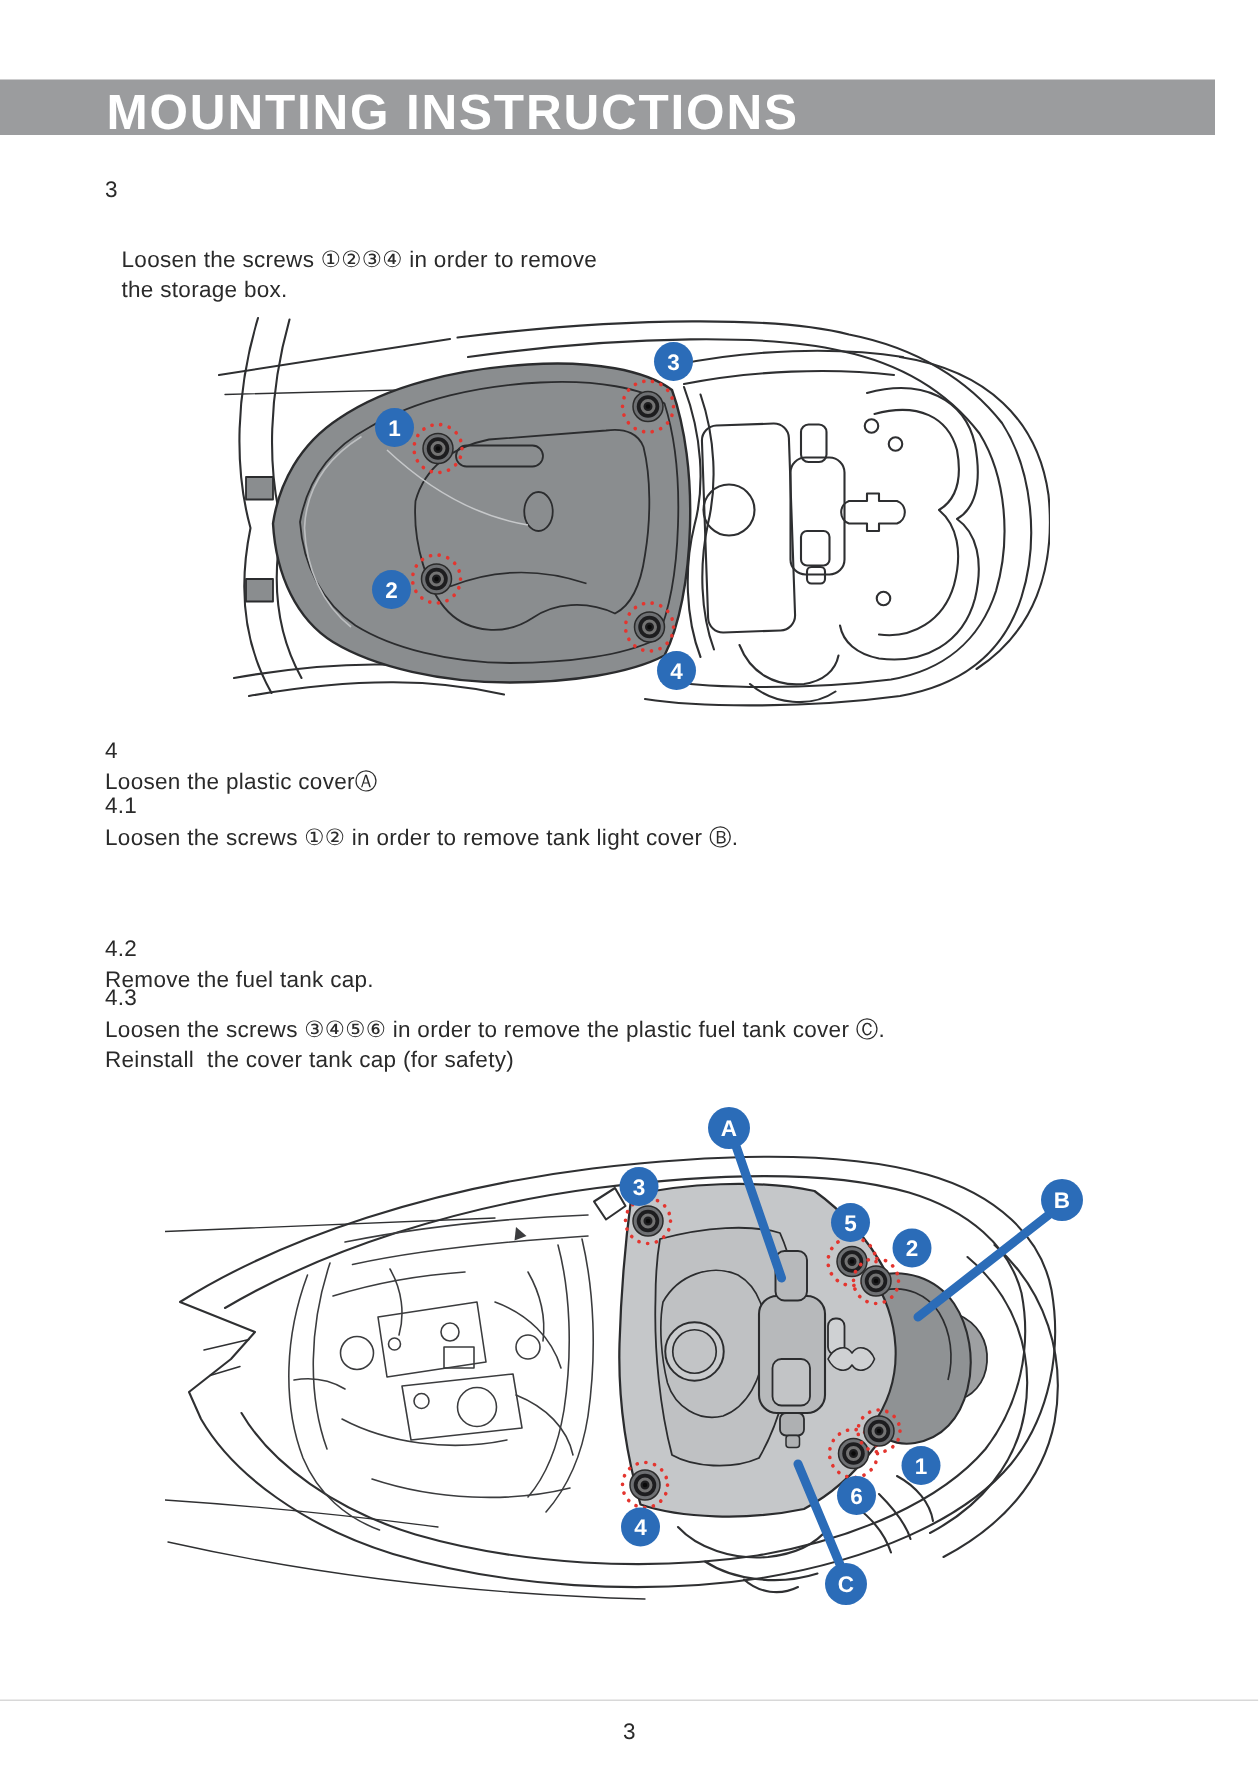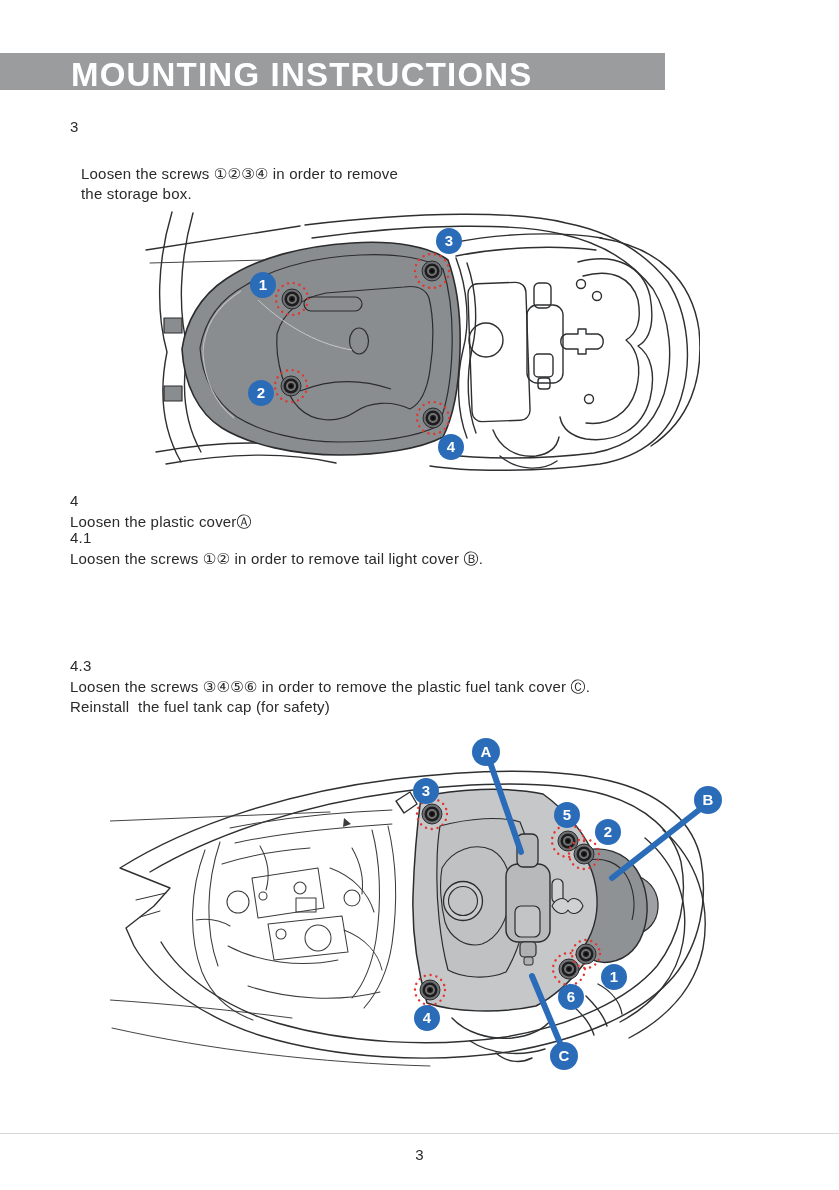--- a/index.html
+++ b/index.html
@@ -1,18 +1,18 @@
 <!DOCTYPE html>
 <html><head>
 <meta charset="utf-8">
 <style>
   html,body{margin:0;padding:0;background:#ffffff;}
   .page{position:relative;width:839px;height:1190px;background:#ffffff;overflow:hidden;
         font-family:"Liberation Sans","DejaVu Sans",sans-serif;color:#232323;}
-  .header-bar{position:absolute;left:0;top:53px;width:665px;height:37px;background:#9b9c9e;}
+  .header-bar{position:absolute;left:0;top:53px;width:810px;height:37px;background:#9b9c9e;}
   .page-title{position:absolute;left:71px;top:0px;margin:0;font-size:33px;font-weight:bold;
               letter-spacing:1.2px;color:#ffffff;line-height:44px;white-space:nowrap;}
   .step{position:absolute;left:70px;font-size:15px;letter-spacing:0.2px;color:#2a2a2a;}
   .tline{line-height:20.5px;white-space:pre;}
   .gap-lines{margin-top:26px;margin-left:11px;}
   svg.diagram{position:absolute;}
   .footer-line{position:absolute;left:0;top:1133px;width:839px;height:1px;background:#d8d8d8;}
   .page-number{position:absolute;left:0;top:1146px;width:839px;text-align:center;font-size:15px;color:#2a2a2a;}
 </style>
 </head>
@@ -127,30 +127,36 @@
   <div class="step" style="top:491px">
     <div class="tline">4</div>
     <div>
         <div class="tline">Loosen the plastic coverⒶ</div>
       </div>
   </div>
 
   <div class="step" style="top:528px">
     <div class="tline">4.1</div>
     <div>
-        <div class="tline">Loosen the screws ①② in order to remove tail light cover Ⓑ.</div>
-      </div>
-  </div>
-
+        <div class="tline">Loosen the screws ①② in order to remove tank light cover Ⓑ.</div>
+      </div>
+  </div>
+
+  <div class="step" style="top:623px">
+    <div class="tline">4.2</div>
+    <div>
+        <div class="tline">Remove the fuel tank cap.</div>
+      </div>
+  </div>
 
   <div class="step" style="top:656px">
     <div class="tline">4.3</div>
     <div>
         <div class="tline">Loosen the screws ③④⑤⑥ in order to remove the plastic fuel tank cover Ⓒ.</div>
-        <div class="tline">Reinstall  the fuel tank cap (for safety)</div>
+        <div class="tline">Reinstall  the cover tank cap (for safety)</div>
       </div>
   </div>
 
   <svg class="diagram" style="left:110px;top:736px;width:632px;height:354px" viewBox="110 736 632 354">
     <g stroke="#2f3032" fill="none" stroke-width="1.4" stroke-linecap="round" stroke-linejoin="round">
       <path d="M 120,868 C 190,824 290,792 395,779 C 480,769 562,767 618,783 C 664,796 694,824 701,860 C 708,900 700,944 674,976 C 642,1014 580,1040 508,1052 C 428,1064 336,1058 262,1036 C 204,1018 156,984 134,946 L 126,928 L 154,906 L 170,888 Z"></path>
       <path d="M 150,872 C 216,833 306,804 398,792 C 477,782 553,780 606,795 C 646,807 673,831 681,862 C 688,898 680,936 657,966 C 628,1000 571,1026 505,1037 C 431,1048 346,1043 277,1023 C 224,1007 181,976 161,942"></path>
       <path d="M 110,821 L 330,812" stroke-width="0.9"></path>
       <path d="M 110,1000 C 170,1004 230,1010 292,1018" stroke-width="0.9"></path>
       <path d="M 112,1028 C 210,1050 320,1063 430,1066" stroke-width="0.9"></path>

